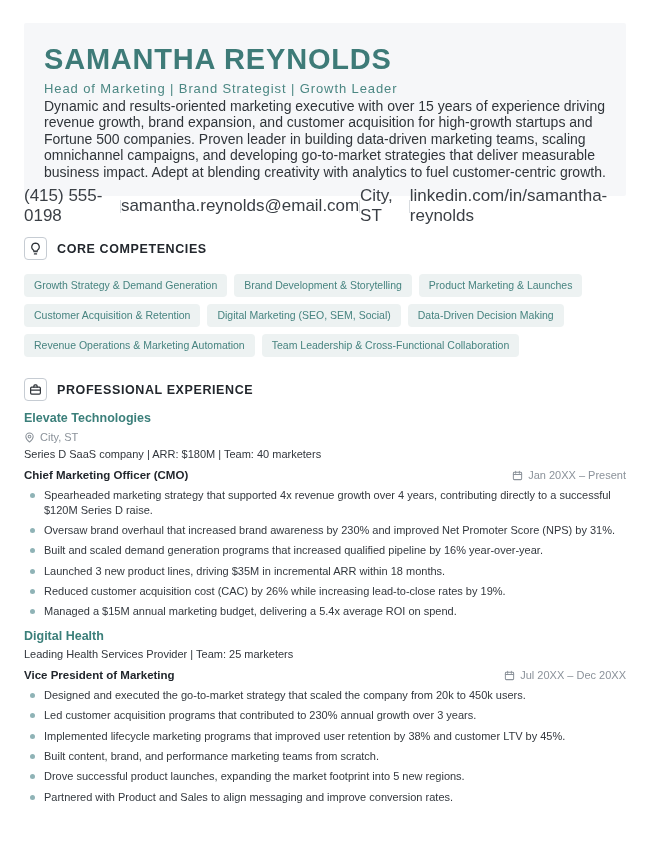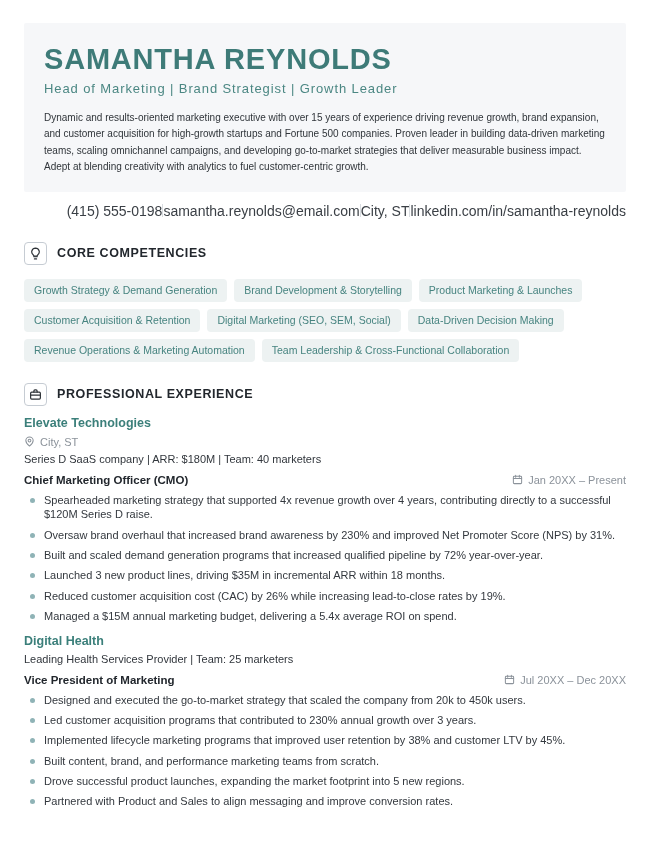--- a/index.html
+++ b/index.html
@@ -23,31 +23,30 @@
   .name {
     font-size: 29px; font-weight: bold; letter-spacing: 0.8px;
     color: #3e7b78;
   }
   .headline {
     margin-top: 5px;
     font-size: 13px; letter-spacing: 0.9px;
     color: #4b8783;
   }
   .summary {
-    margin-top: 14px;
-    font-size: 10px; line-height: 16.4px;
+    margin-top: 2px;
+    font-size: 14px; line-height: 16.4px;
     color: #30353a;
     max-width: 566px;
   }
 
   
   .contact-row {
-    margin-top: 9px;
-    display: flex; align-items: center; justify-content: flex-end;
-    font-size: 14px; color: #3a3f45;
+    display: flex; align-items: center; justify-content: space-between;
+    font-size: 17px; color: #3a3f45;
     height: 20px;
   }
   .contact-sep { width: 1px; height: 13px; background: #d8dce0; }
 
   
   .section-header {
     display: flex; align-items: center;
     margin-top: 21px;
   }
   .icon-box {
@@ -190,21 +189,21 @@
             <rect x="3" y="5" width="18" height="16" rx="2"></rect>
               <path d="M8 3v4M16 3v4M3 10h18"></path>
           </svg>
         </span>
         <span>Jan 20XX – Present</span>
       </span>
     </div>
     <ul class="bullets">
       <li><span class="bullet-dot"></span><span>Spearheaded marketing strategy that supported 4x revenue growth over 4 years, contributing directly to a successful $120M Series D raise.</span></li>
       <li><span class="bullet-dot"></span><span>Oversaw brand overhaul that increased brand awareness by 230% and improved Net Promoter Score (NPS) by 31%.</span></li>
-      <li><span class="bullet-dot"></span><span>Built and scaled demand generation programs that increased qualified pipeline by 72% year-over-year.</span></li>
+      <li><span class="bullet-dot"></span><span>Built and scaled demand generation programs that increased qualified pipeline by 16% year-over-year.</span></li>
       <li><span class="bullet-dot"></span><span>Launched 3 new product lines, driving $35M in incremental ARR within 18 months.</span></li>
       <li><span class="bullet-dot"></span><span>Reduced customer acquisition cost (CAC) by 26% while increasing lead-to-close rates by 19%.</span></li>
       <li><span class="bullet-dot"></span><span>Managed a $15M annual marketing budget, delivering a 5.4x average ROI on spend.</span></li>
     </ul>
   </div>
 
   <div class="job">
     <div class="company">Digital Health</div>
     <div class="meta-line">Leading Health Services Provider | Team: 25 marketers</div>
     <div class="role-row">

